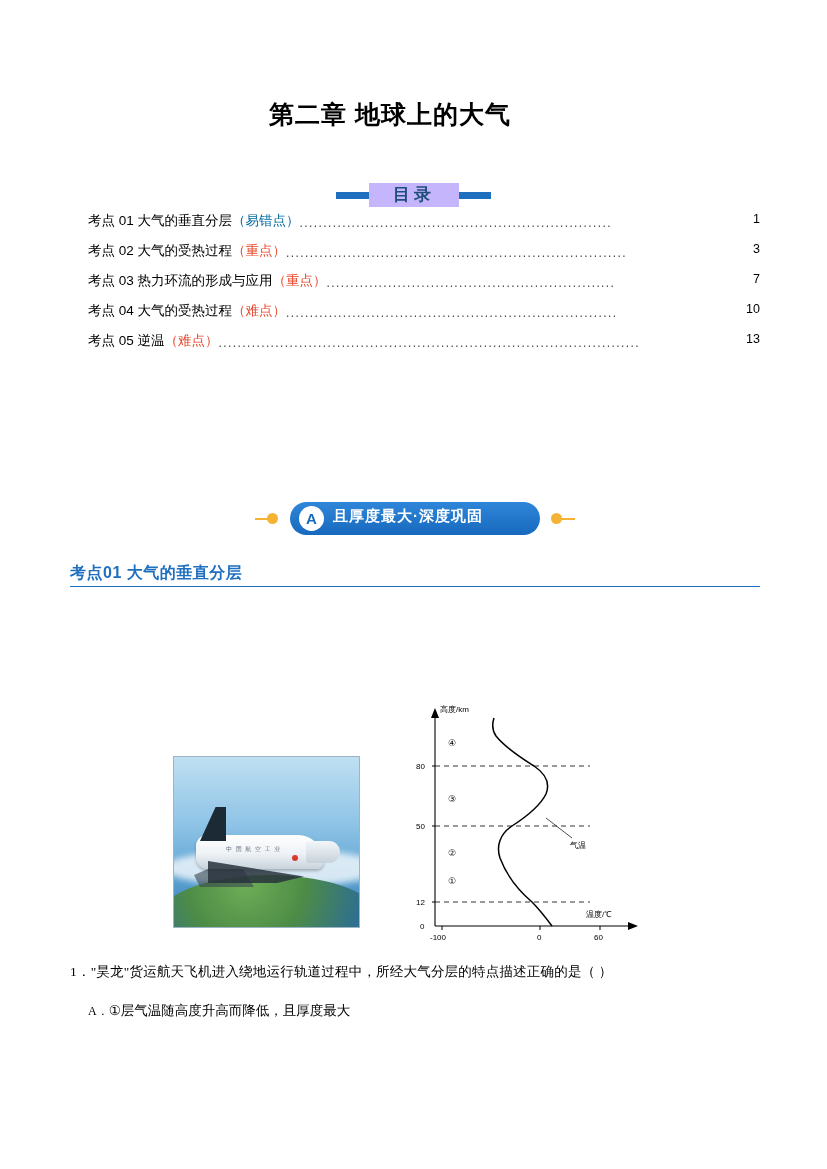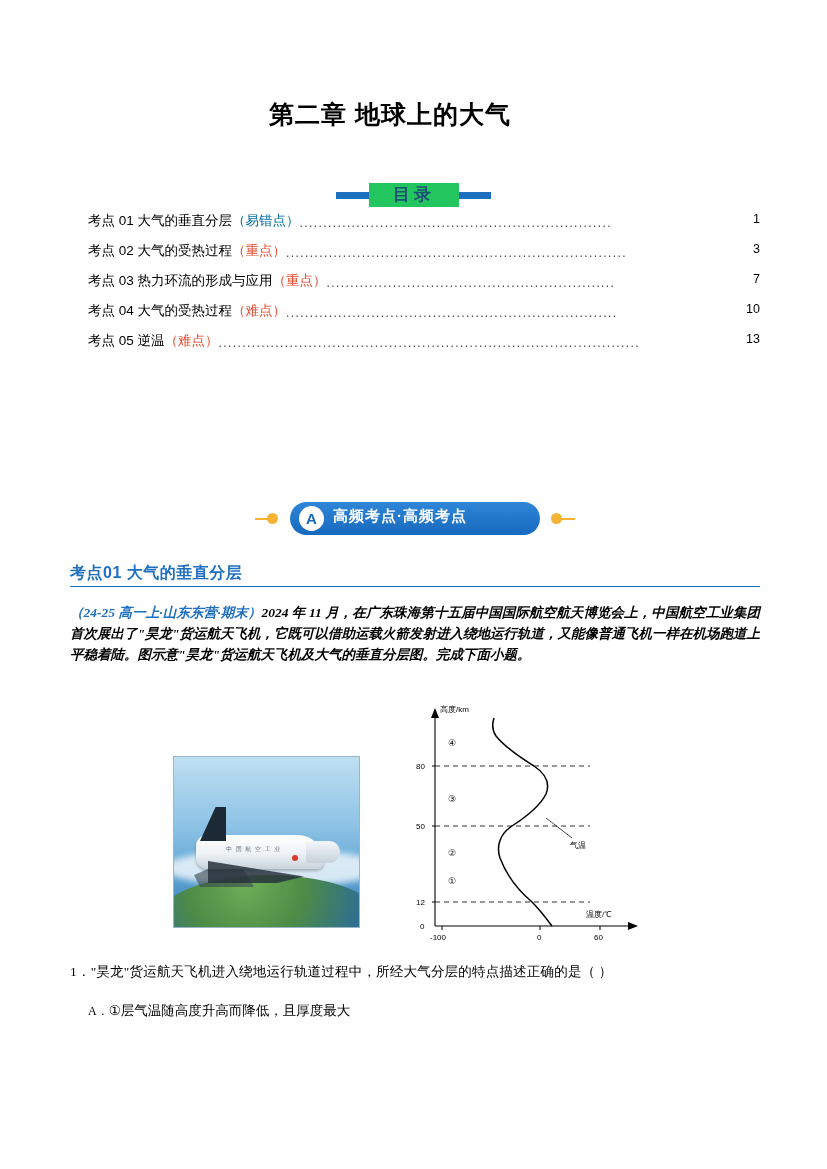--- a/index.html
+++ b/index.html
@@ -52,21 +52,21 @@
     width: 155px;
     height: 7px;
     background: #1f6fc0;
   }
   .toc-banner .label {
     position: absolute;
     left: 33px;
     top: 0px;
     width: 90px;
     height: 24px;
-    background: #22c55e;
+    background: #c4b5fd;
     text-align: center;
     font-size: 17px;
     font-weight: bold;
     letter-spacing: 4px;
     color: #1f4e79;
     line-height: 24px;
   }
 
   
   .toc {
@@ -374,31 +374,28 @@
       <span class="pg">13</span>
     </div>
 
   </div>
 
   <div class="sec-banner">
     <div class="line-l"></div>
     <div class="dot-l"></div>
     <div class="pill"></div>
     <div class="circle">A</div>
-    <div class="txt">高频考点·高频考点</div>
+    <div class="txt">且厚度最大·深度巩固</div>
     <div class="dot-r"></div>
     <div class="line-r"></div>
   </div>
 
   <div class="point-head">考点01  大气的垂直分层</div>
   <div class="point-underline"></div>
 
-  <div class="qbody">
-    <span class="src">（24-25 高一上·山东东营·期末）</span><span>2024 年 11 月，在广东珠海第十五届中国国际航空航天博览会上，中国航空工业集团首次展出了"昊龙"货运航天飞机，它既可以借助运载火箭发射进入绕地运行轨道，又能像普通飞机一样在机场跑道上平稳着陆。图示意"昊龙"货运航天飞机及大气的垂直分层图。完成下面小题。</span>
-  </div>
 
   <div class="figs">
 
     <div class="photo">
       <div class="cloudband"></div>
       <div class="earth"></div>
       <div class="wing2"></div>
       <div class="shuttle-body"></div>
       <div class="shuttle-nose"></div>
       <div class="shuttle-tail"></div>

